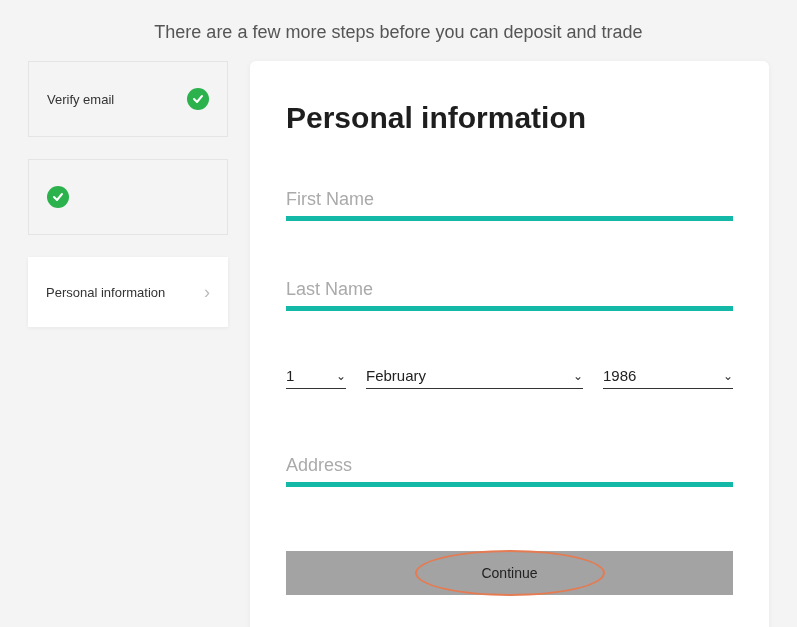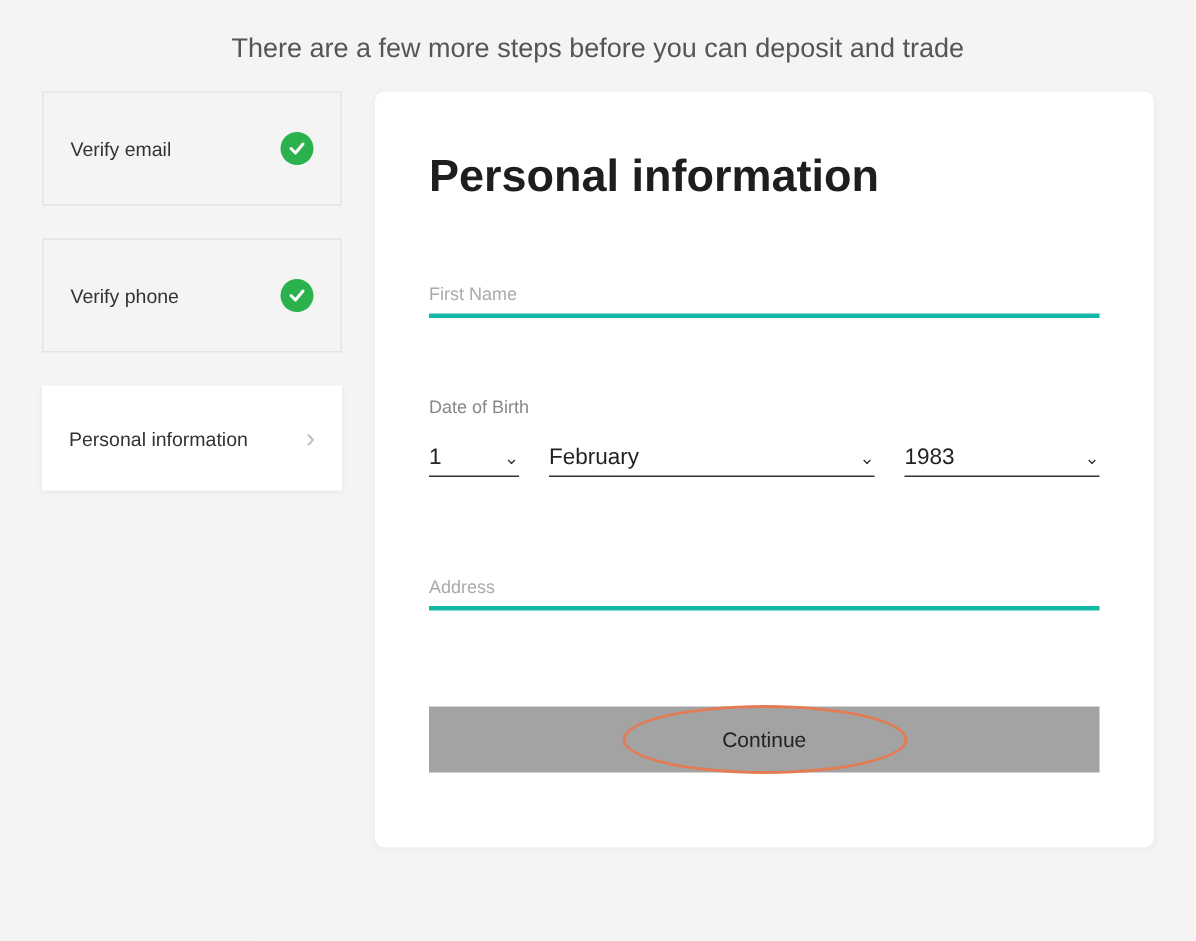--- a/index.html
+++ b/index.html
@@ -63,22 +63,22 @@
     font-weight: 700;
     color: #1e1e1e;
     margin-bottom: 48px;
   }
   .field {
     margin-bottom: 52px;
   }
   .field input {
     width: 100%;
     border: none;
-    border-bottom: 3px solid #14b8a6;
-    font-size: 12px;
+    border-bottom: 5px solid #14b8a6;
+    font-size: 18px;
     padding: 6px 0;
     outline: none;
     color: #333;
     background: transparent;
   }
   .field input::placeholder { color: #aaa; }
   .dob-section { margin-bottom: 60px; }
   .dob-label {
     font-size: 12px;
     color: #888;
@@ -140,53 +140,54 @@
   <div class="sidebar">
     <div class="step">
       <span class="step-label">Verify email</span>
       <span class="check-icon">
         <svg width="12" height="12" viewBox="0 0 12 12">
             <path d="M2 6 L5 9 L10 3" stroke="#fff" stroke-width="2" fill="none" stroke-linecap="round" stroke-linejoin="round"></path>
           </svg>
       </span>
     </div>
     <div class="step">
-      <span class="step-label">Verify phone</span>
       <span class="check-icon">
         <svg width="12" height="12" viewBox="0 0 12 12">
             <path d="M2 6 L5 9 L10 3" stroke="#fff" stroke-width="2" fill="none" stroke-linecap="round" stroke-linejoin="round"></path>
           </svg>
       </span>
     </div>
     <div class="step active">
       <span class="step-label">Personal information</span>
       <span class="chevron-icon">›</span>
     </div>
   </div>
 
   <div class="card">
     <h1>Personal information</h1>
 
     <div class="field">
       <input type="text" placeholder="First Name" style="">
     </div>
+    <div class="field">
+      <input type="text" placeholder="Last Name" style="">
+    </div>
 
     <div class="dob-section">
-      <div class="dob-label">Date of Birth</div>
       <div class="dob-row">
         <div class="sel day">
           <span>1</span>
           <span class="caret">⌄</span>
         </div>
         <div class="sel month">
           <span>February</span>
           <span class="caret">⌄</span>
         </div>
         <div class="sel year">
-          <span>1983</span>
+          <span>1986</span>
           <span class="caret">⌄</span>
         </div>
       </div>
     </div>
 
     <div class="field address-field">
       <input type="text" placeholder="Address" style="">
     </div>
 
     <div class="continue-wrap">

